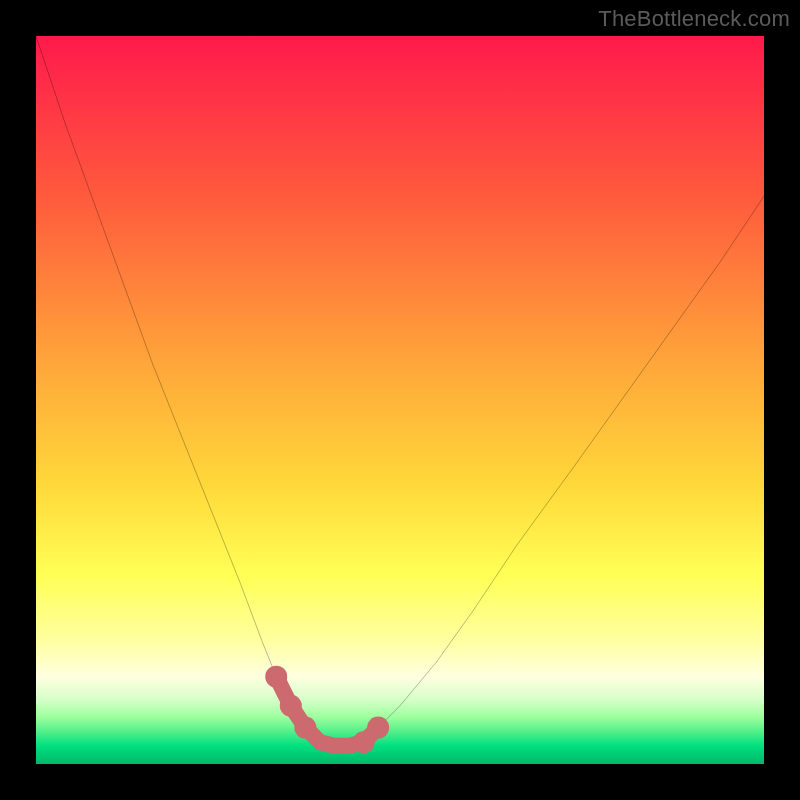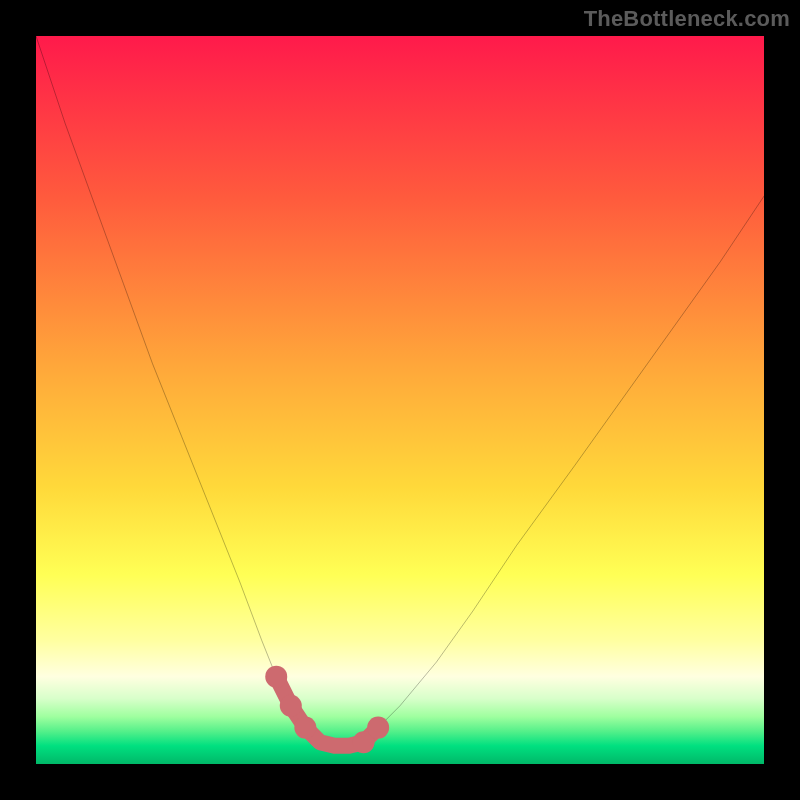--- a/index.html
+++ b/index.html
@@ -27,21 +27,21 @@
   .gradient {
     position: absolute;
     inset: 0;
   }
   .watermark {
     position: absolute;
     top: 6px;
     right: 10px;
     color: #5b5b5b;
     font-size: 22px;
-    font-weight: 700;
+    font-weight: 400;
     letter-spacing: 0.2px;
   }
   svg.curve {
     position: absolute;
     inset: 0;
     width: 100%;
     height: 100%;
   }
 </style>
 </head>

